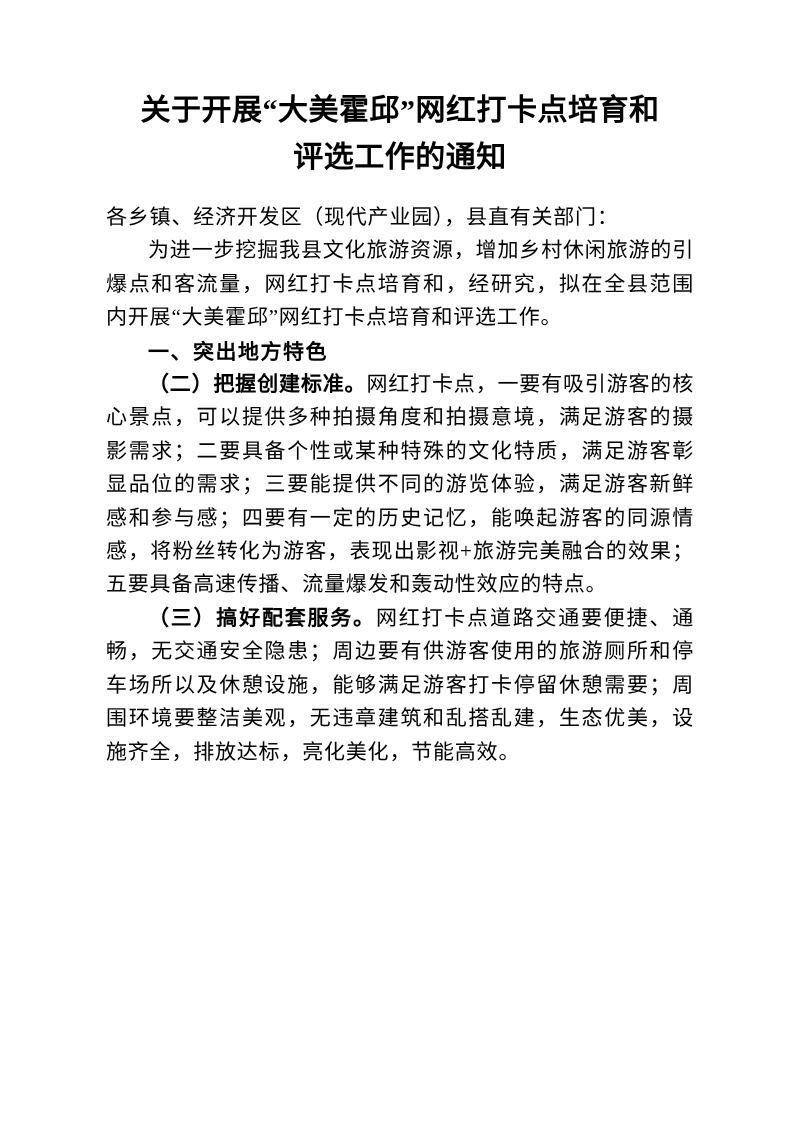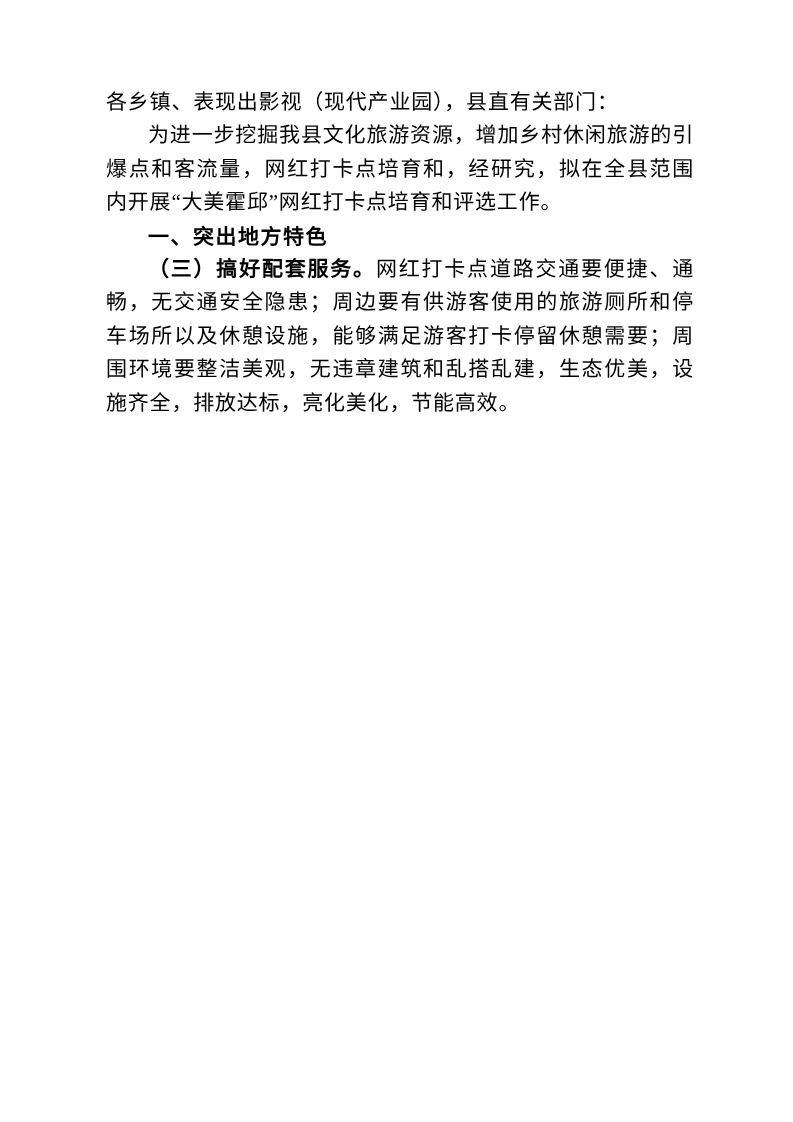--- a/index.html
+++ b/index.html
@@ -55,19 +55,24 @@
     letter-spacing: 1.5px;
   }
   .lead {
     font-weight: bold;
   }
 </style>
 </head>
 <body>
 
 <div class="page">
+  <h1 class="doc-title">
+    <span class="title-line">关于开展“大美霍邱”网红打卡点培育和</span>
+    <span class="title-line">评选工作的通知</span>
+  </h1>
   <div class="doc-body">
-      <p class="para salutation">各乡镇、表现出影视（现代产业园），县直有关部门：</p>
+      <p class="para salutation">各乡镇、经济开发区（现代产业园），县直有关部门：</p>
       <p class="para body">为进一步挖掘我县文化旅游资源，增加乡村休闲旅游的引爆点和客流量，网红打卡点培育和，经研究，拟在全县范围内开展“大美霍邱”网红打卡点培育和评选工作。</p>
       <p class="para heading">一、突出地方特色</p>
+      <p class="para item"><span class="lead">（二）把握创建标准。</span>网红打卡点，一要有吸引游客的核心景点，可以提供多种拍摄角度和拍摄意境，满足游客的摄影需求；二要具备个性或某种特殊的文化特质，满足游客彰显品位的需求；三要能提供不同的游览体验，满足游客新鲜感和参与感；四要有一定的历史记忆，能唤起游客的同源情感，将粉丝转化为游客，表现出影视+旅游完美融合的效果；五要具备高速传播、流量爆发和轰动性效应的特点。</p>
       <p class="para item"><span class="lead">（三）搞好配套服务。</span>网红打卡点道路交通要便捷、通畅，无交通安全隐患；周边要有供游客使用的旅游厕所和停车场所以及休憩设施，能够满足游客打卡停留休憩需要；周围环境要整洁美观，无违章建筑和乱搭乱建，生态优美，设施齐全，排放达标，亮化美化，节能高效。</p>
     </div>
 </div>
 
 </body></html>

